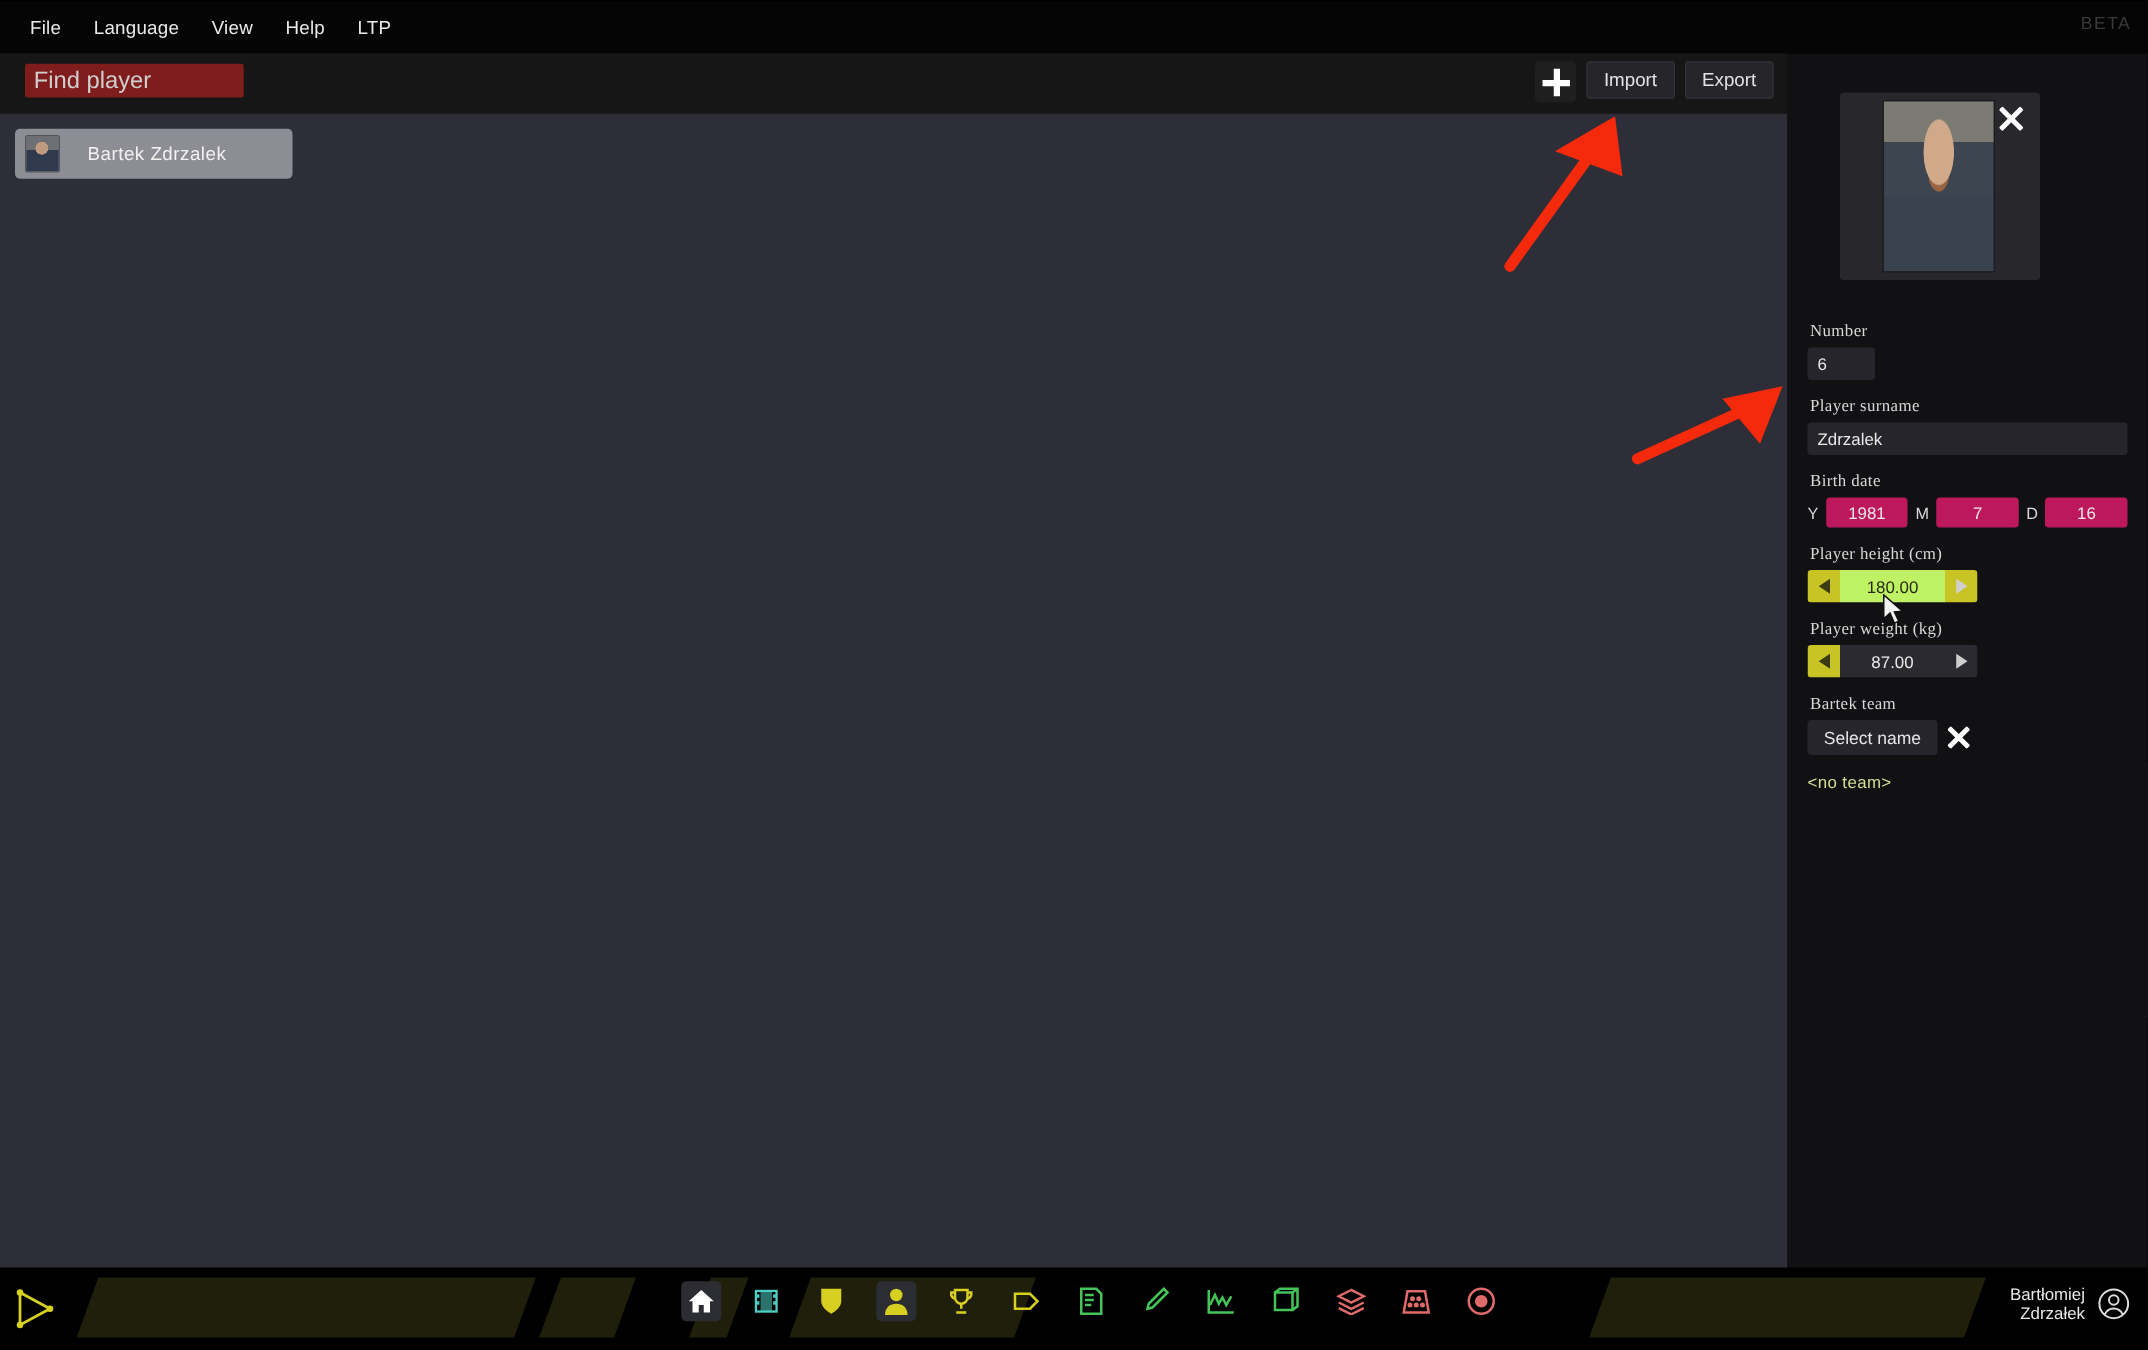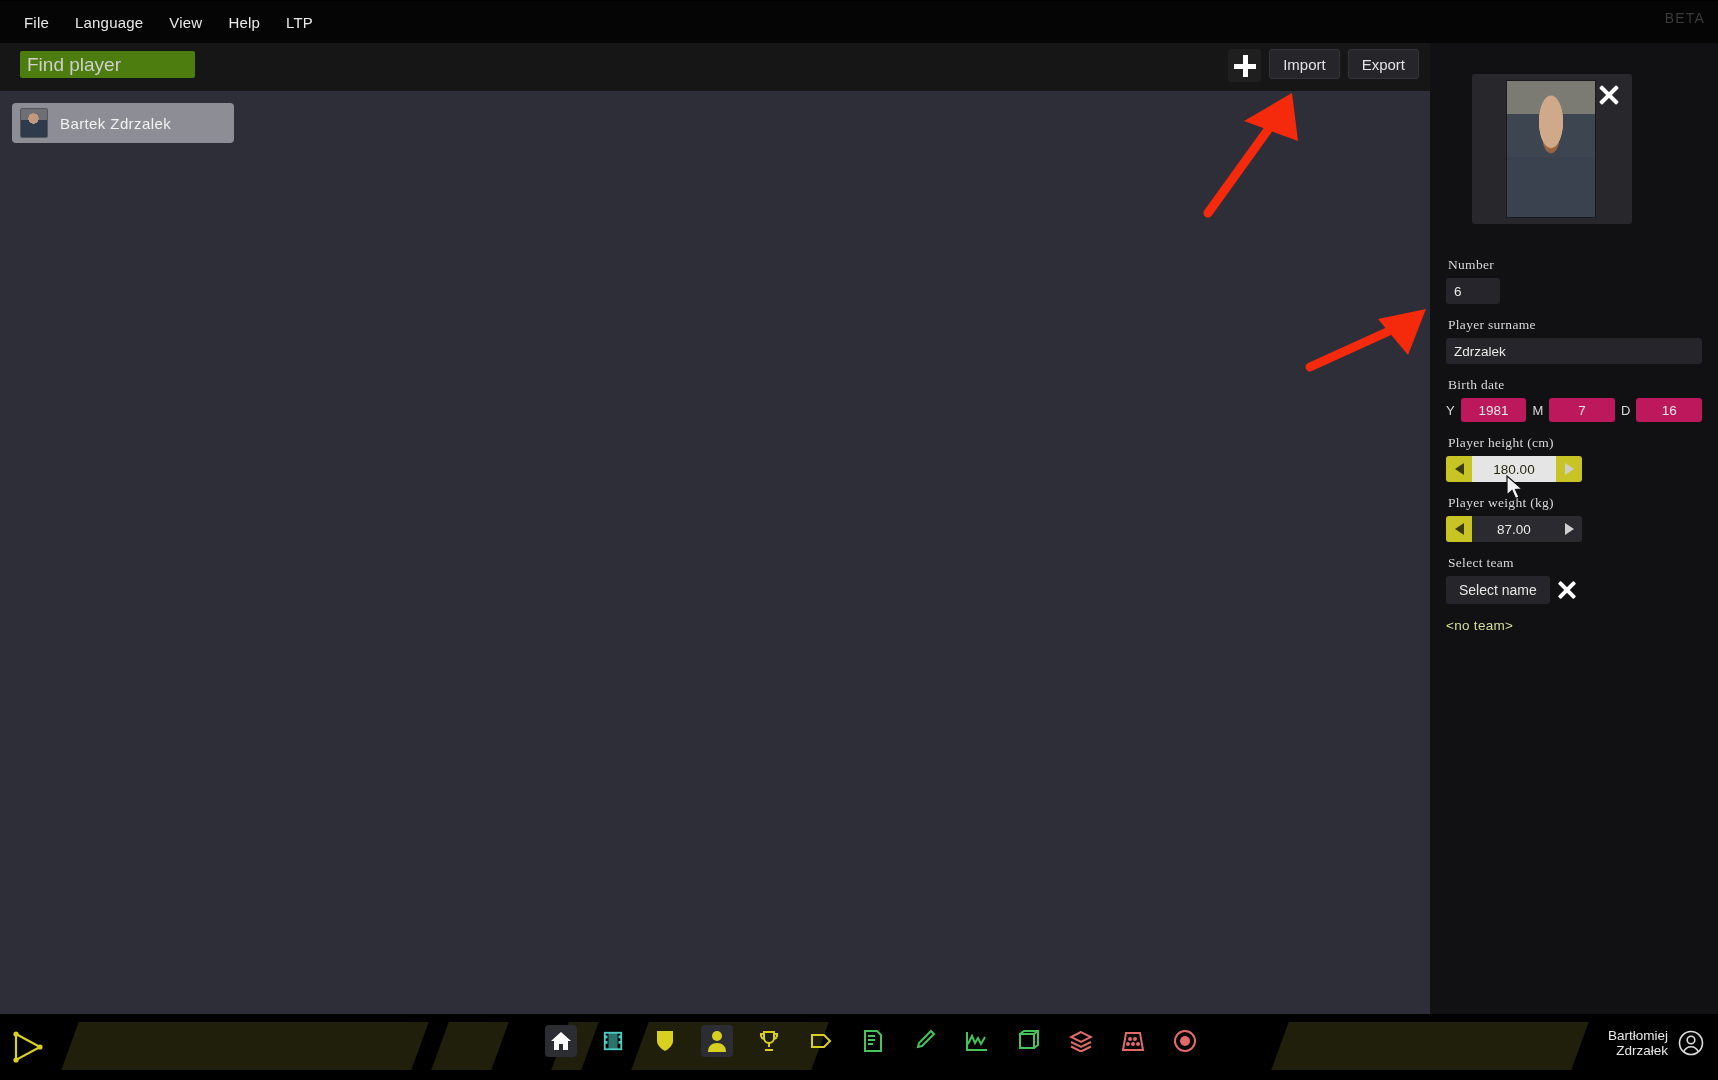--- a/index.html
+++ b/index.html
@@ -29,21 +29,21 @@
   .workspace {
     position:absolute; left:0; top:43px; width:1430px; height:974px;
     background:#2e2e38;
   }
   .toolbar {
     position:absolute; left:0; top:0; width:1430px; height:48px;
     background:#161616;
   }
   .search-box {
     position:absolute; left:20px; top:8px; width:175px; height:27px;
-    background:#4d7c0f; border:none; outline:none; border-radius:2px;
+    background:#7f1d1d; border:none; outline:none; border-radius:2px;
     color:#cfcfcf; font-size:19px; padding:0 7px;
     font-family:"Liberation Sans", sans-serif;
   }
   .search-box::placeholder { color:#cfcfcf; }
 
   .tb-right { position:absolute; right:11px; top:6px; display:flex; align-items:flex-start; gap:8px; }
   .plus-btn {
     width:33px; height:33px; background:#1f1f1f; border-radius:4px;
     display:flex; align-items:center; justify-content:center; cursor:pointer;
   }
@@ -54,21 +54,21 @@
   .plus-glyph:before { left:9px; top:0; width:5px; height:22px; }
   .plus-glyph:after  { top:9px; left:0; height:5px; width:22px; }
   .tb-btn {
     height:30px; background:#25252a; border-radius:3px; color:#e3e3e3;
     font-size:15px; display:flex; align-items:center; padding:0 13px;
     cursor:pointer; border:1px solid #33333a;
   }
 
   .player-list { position:absolute; left:0; top:48px; width:1430px; bottom:0; padding:12px; }
   .player-row {
-    display:flex; align-items:center; gap:12px;
+    display:flex; align-items:center; gap:22px;
     width:222px; height:40px; background:#8d8d95; border-radius:4px;
     padding:0 8px; cursor:pointer;
   }
   .player-thumb {
     width:28px; height:30px; border-radius:2px; flex:0 0 auto;
     background:
       radial-gradient(circle at 48% 34%, #c09a7e 0 22%, transparent 23%),
       linear-gradient(#6d6f74 0 38%, #2f3b4d 38% 100%);
     border:1px solid #55555c;
   }
@@ -125,21 +125,21 @@
   .stepper { display:flex; align-items:center; height:26px; width:136px; border-radius:3px; overflow:hidden; }
   .stepper .arrow {
     width:26px; height:26px; display:flex; align-items:center; justify-content:center;
     background:#2a2a30; cursor:pointer;
   }
   .stepper .arrow.hl { background:#c8c425; }
   .stepper .val {
     flex:1; height:26px; display:flex; align-items:center; justify-content:center;
     background:#2a2a30; color:#e9e9e9; font-size:13.5px;
   }
-  .stepper.hot .val   { background:#e5e5e5; color:#2a2a10; }
+  .stepper.hot .val   { background:#bef264; color:#2a2a10; }
   .stepper.hot .arrow { background:#c8c425; }
   .tri-l { width:0;height:0;border-top:6px solid transparent;border-bottom:6px solid transparent;border-right:9px solid #cfcfcf; }
   .tri-r { width:0;height:0;border-top:6px solid transparent;border-bottom:6px solid transparent;border-left:9px solid #cfcfcf; }
   .stepper.hot .tri-l { border-right-color:#3b3b12; }
   .stepper .arrow.hl .tri-l { border-right-color:#3b3b12; }
 
   .team-row { display:flex; align-items:center; gap:6px; }
   .team-btn {
     height:28px; background:#25252b; border-radius:3px; color:#e6e6e6;
     font-size:14px; display:flex; align-items:center; padding:0 13px; cursor:pointer;
@@ -268,21 +268,21 @@
               <span class="tri-l"></span>
             </div>
           <div class="val">87.00</div>
           <div class="arrow">
               <span class="tri-r"></span>
             </div>
         </div>
       </div>
 
       <div class="field-group">
-        <div class="field-label">Select team</div>
+        <div class="field-label">Bartek team</div>
         <div class="team-row">
           <div class="team-btn">Select name</div>
           <div class="team-clear"></div>
         </div>
         <div class="no-team">&lt;no team&gt;</div>
       </div>
 
     </div>
   </div>
 

